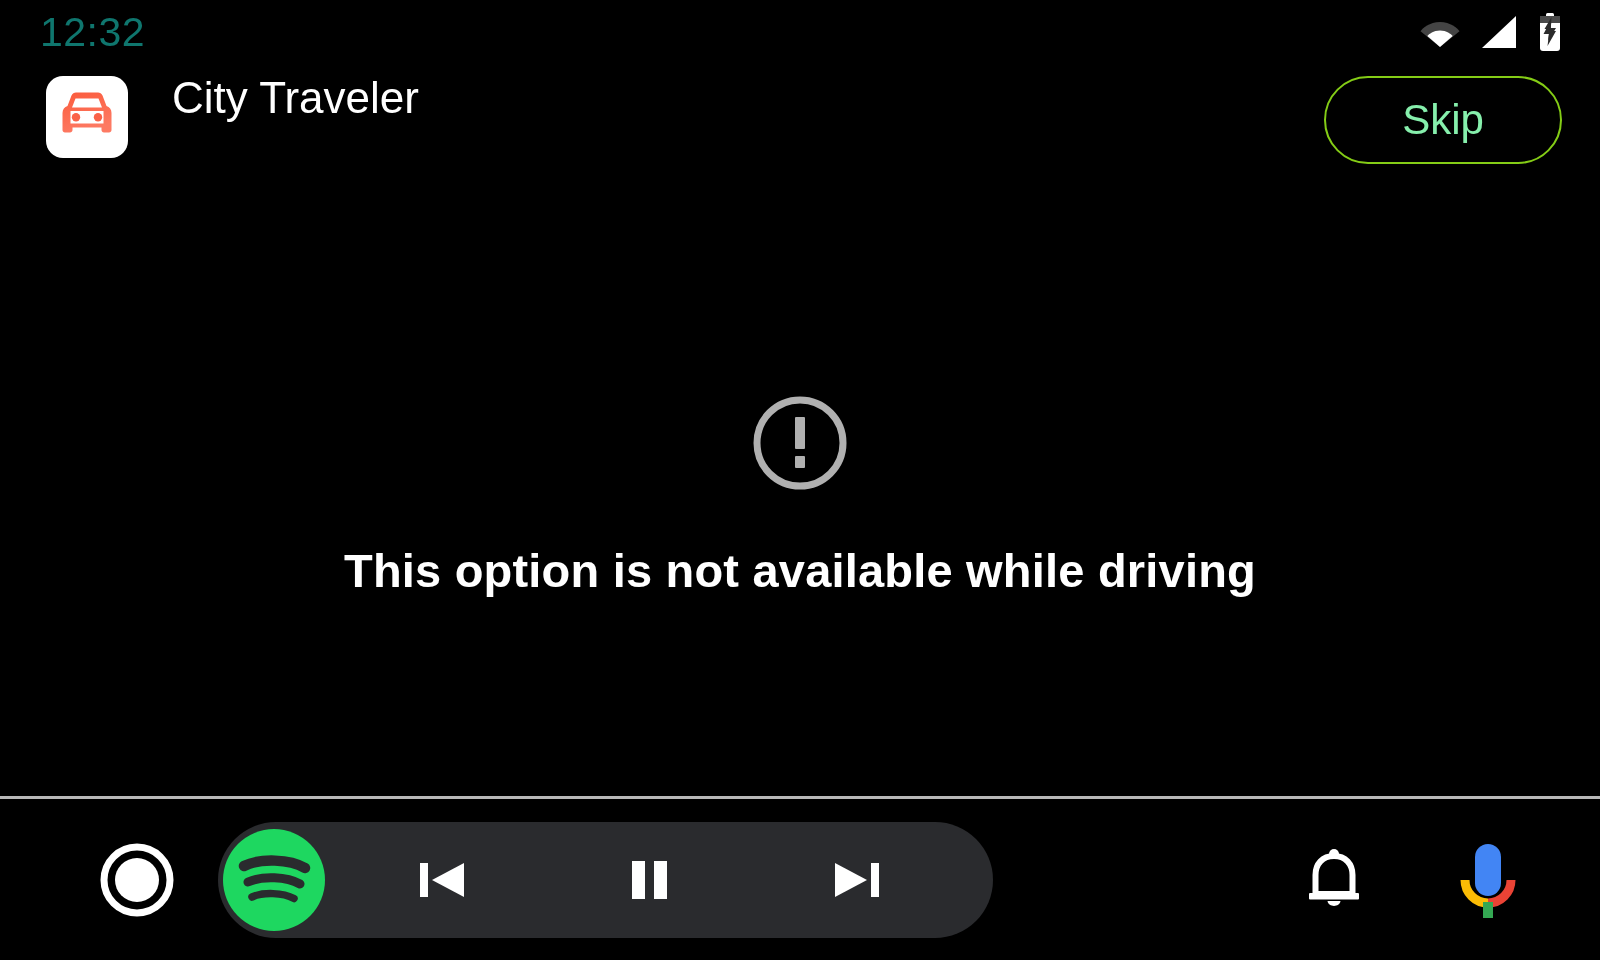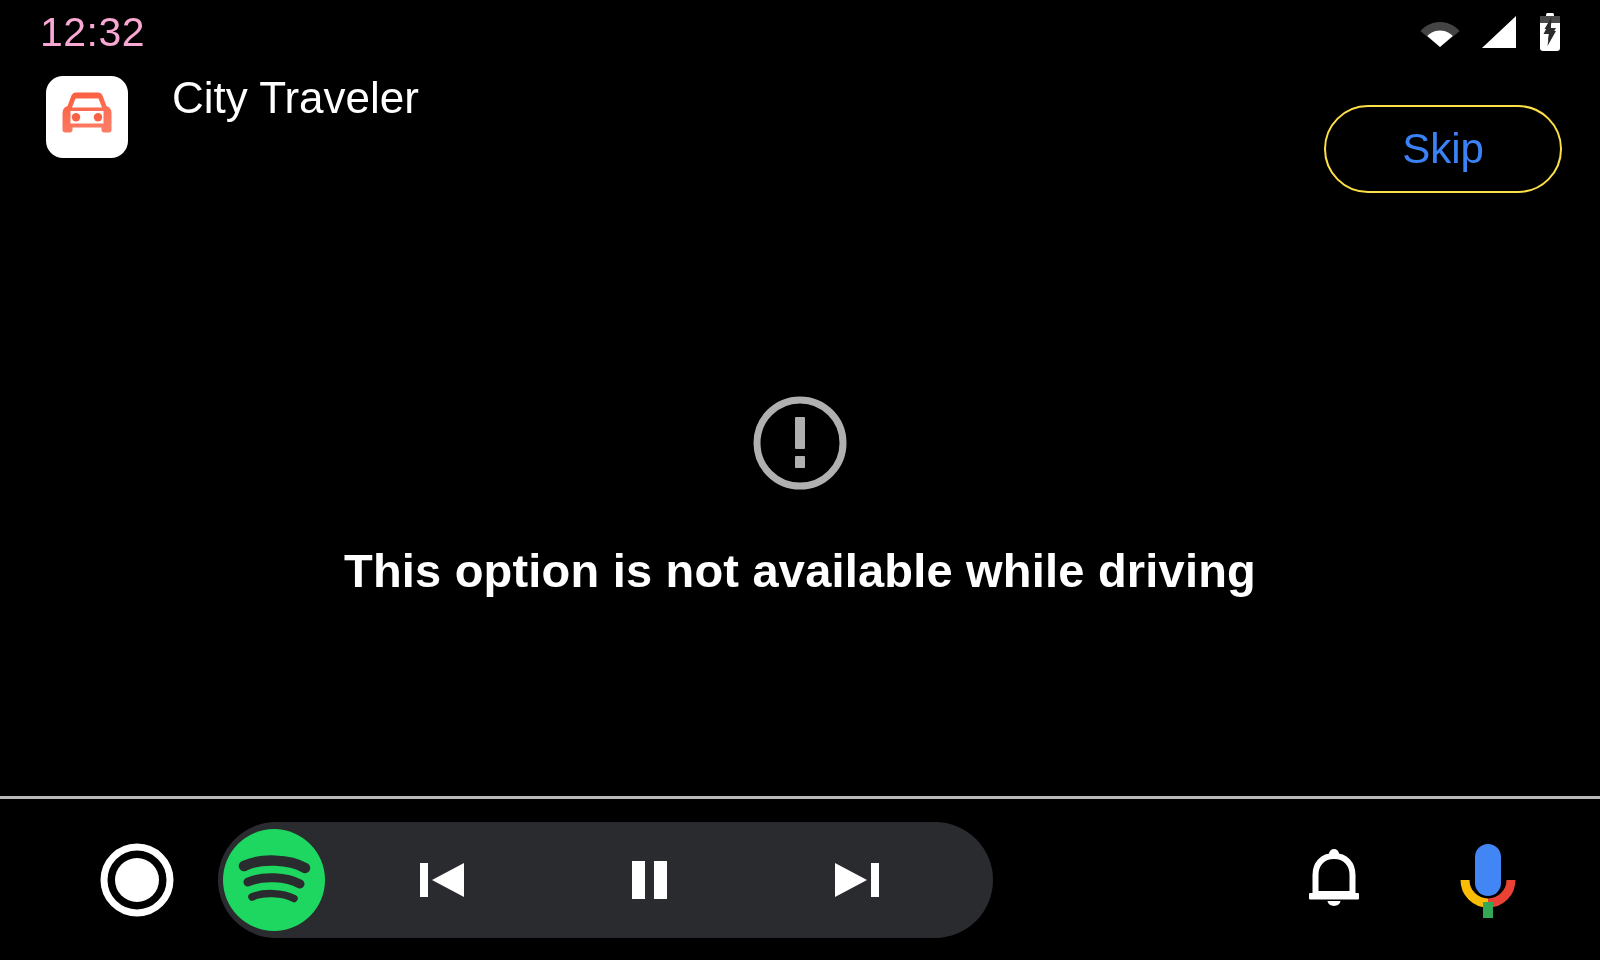--- a/index.html
+++ b/index.html
@@ -24,21 +24,21 @@
     height: 64px;
     display: flex;
     align-items: center;
     justify-content: space-between;
     padding: 0 38px 0 40px;
     box-sizing: border-box;
   }
   .status-clock {
     font-size: 41px;
     font-weight: 400;
-    color: #f9a8d4;
+    color: #0f766e;
     letter-spacing: 0.5px;
     line-height: 1;
   }
   .status-icons {
     display: flex;
     align-items: center;
     gap: 20px;
   }
   .status-icons svg { display: block; }
 
@@ -66,37 +66,36 @@
   .app-title {
     font-size: 44px;
     font-weight: 400;
     color: #ffffff;
     margin-left: 44px;
     line-height: 1;
     white-space: nowrap;
   }
   .header-spacer { flex: 1 1 auto; }
   .skip-button {
-    border: 2px solid #fde047;
+    border: 2px solid #84cc16;
     border-radius: 48px;
     background: transparent;
-    color: #3b82f6;
+    color: #86efac;
     font-family: "Liberation Sans", sans-serif;
     font-size: 42px;
     font-weight: 400;
     padding: 0 46px;
     height: 88px;
     min-width: 238px;
     box-sizing: border-box;
     cursor: pointer;
     display: flex;
     align-items: center;
     justify-content: center;
     line-height: 1;
-    margin-top: 29px;
   }
 
   
   .content {
     position: absolute;
     top: 192px; left: 0; right: 0; bottom: 162px;
     display: flex;
     flex-direction: column;
     align-items: center;
     justify-content: center;

